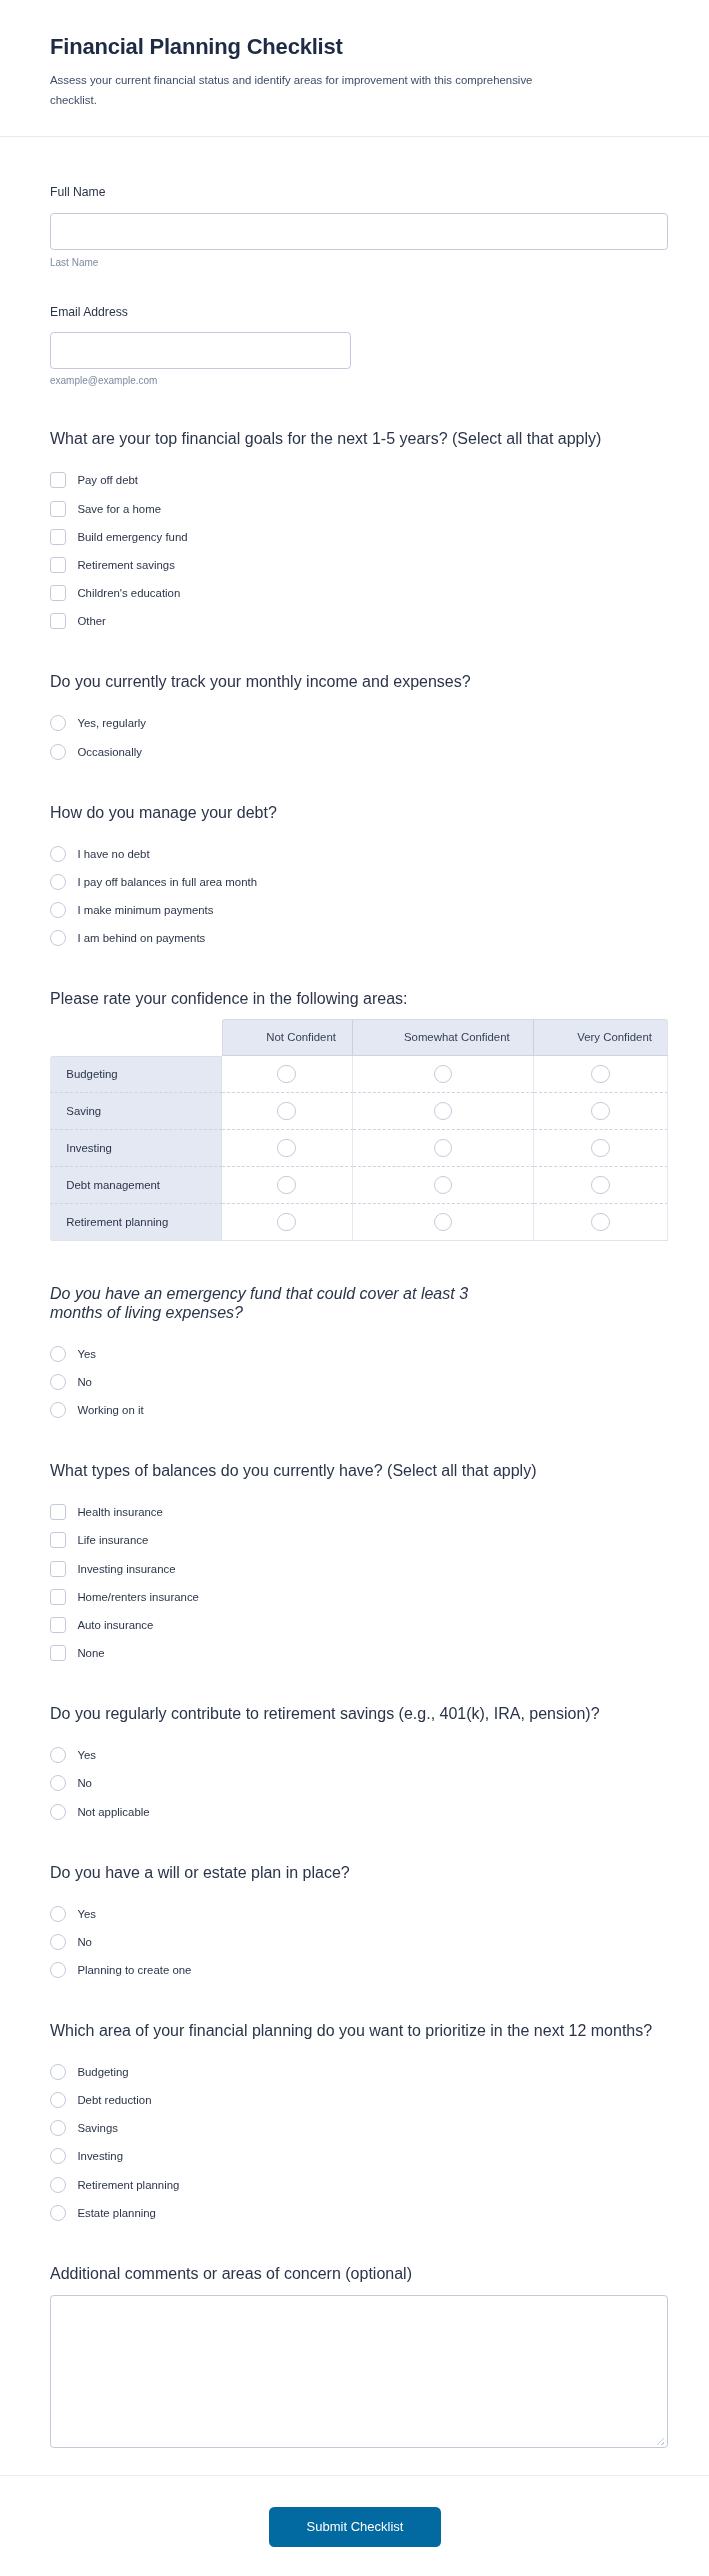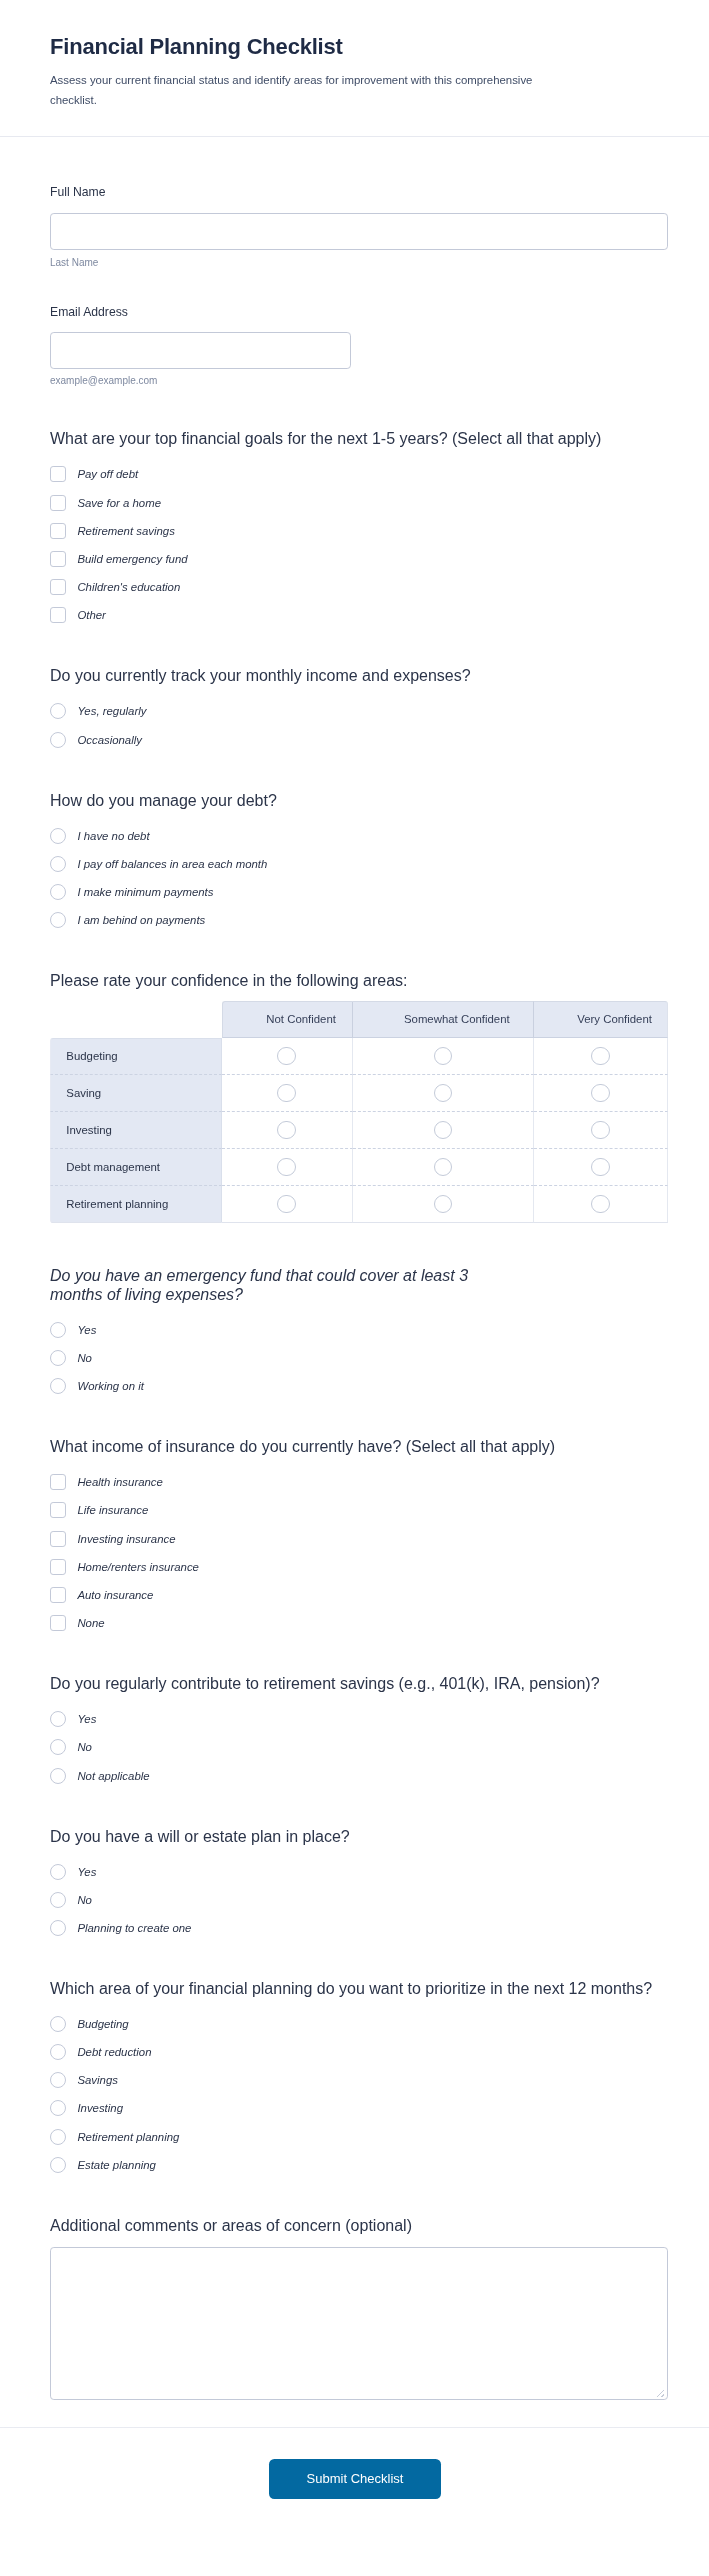--- a/index.html
+++ b/index.html
@@ -55,21 +55,21 @@
     outline: none;
   }
   .sublabel { margin-top: 6.9px; font-size: 10px; color: #7e89a0; }
   .email-block { margin-top: 35px; }
   .email-input-wrap { margin-top: 10.7px; width: 301px; }
 
   
   .q { margin-top: 43px; }
   .q-label { font-size: 16px; line-height: 19px; color: #2b3449; }
   .q-label.q-narrow { max-width: 458px; font-style: italic; }
-  .opts { margin-top: 18px; font-style: italic; }
+  .opts { margin-top: 24px; }
   .opt { display: flex; align-items: center; margin-top: 12.2px; cursor: pointer; }
   .box {
     width: 16px; height: 16px;
     border: 0.8px solid #c3c9d8;
     border-radius: 3.1px;
     background: #fff;
     flex: none;
   }
   .radio {
     width: 16px; height: 16px;
@@ -210,28 +210,28 @@
         <div class="opt">
           <span class="box"></span>
           <span class="opt-label">Pay off debt</span>
         </div>
         <div class="opt">
           <span class="box"></span>
           <span class="opt-label">Save for a home</span>
         </div>
         <div class="opt">
           <span class="box"></span>
+          <span class="opt-label">Build emergency fund</span>
+        </div>
+        <div class="opt">
+          <span class="box"></span>
           <span class="opt-label">Retirement savings</span>
         </div>
         <div class="opt">
           <span class="box"></span>
-          <span class="opt-label">Build emergency fund</span>
-        </div>
-        <div class="opt">
-          <span class="box"></span>
           <span class="opt-label">Children's education</span>
         </div>
         <div class="opt">
           <span class="box"></span>
           <span class="opt-label">Other</span>
         </div>
       </div>
     </div>
 
     <div class="q">
@@ -250,21 +250,21 @@
 
     <div class="q">
       <div class="q-label">How do you manage your debt?</div>
       <div class="opts">
         <div class="opt">
           <span class="radio"></span>
           <span class="opt-label">I have no debt</span>
         </div>
         <div class="opt">
           <span class="radio"></span>
-          <span class="opt-label">I pay off balances in area each month</span>
+          <span class="opt-label">I pay off balances in full area month</span>
         </div>
         <div class="opt">
           <span class="radio"></span>
           <span class="opt-label">I make minimum payments</span>
         </div>
         <div class="opt">
           <span class="radio"></span>
           <span class="opt-label">I am behind on payments</span>
         </div>
       </div>
@@ -334,21 +334,21 @@
           <span class="opt-label">No</span>
         </div>
         <div class="opt">
           <span class="radio"></span>
           <span class="opt-label">Working on it</span>
         </div>
       </div>
     </div>
 
     <div class="q">
-      <div class="q-label">What income of insurance do you currently have? (Select all that apply)</div>
+      <div class="q-label">What types of balances do you currently have? (Select all that apply)</div>
       <div class="opts">
         <div class="opt">
           <span class="box"></span>
           <span class="opt-label">Health insurance</span>
         </div>
         <div class="opt">
           <span class="box"></span>
           <span class="opt-label">Life insurance</span>
         </div>
         <div class="opt">

